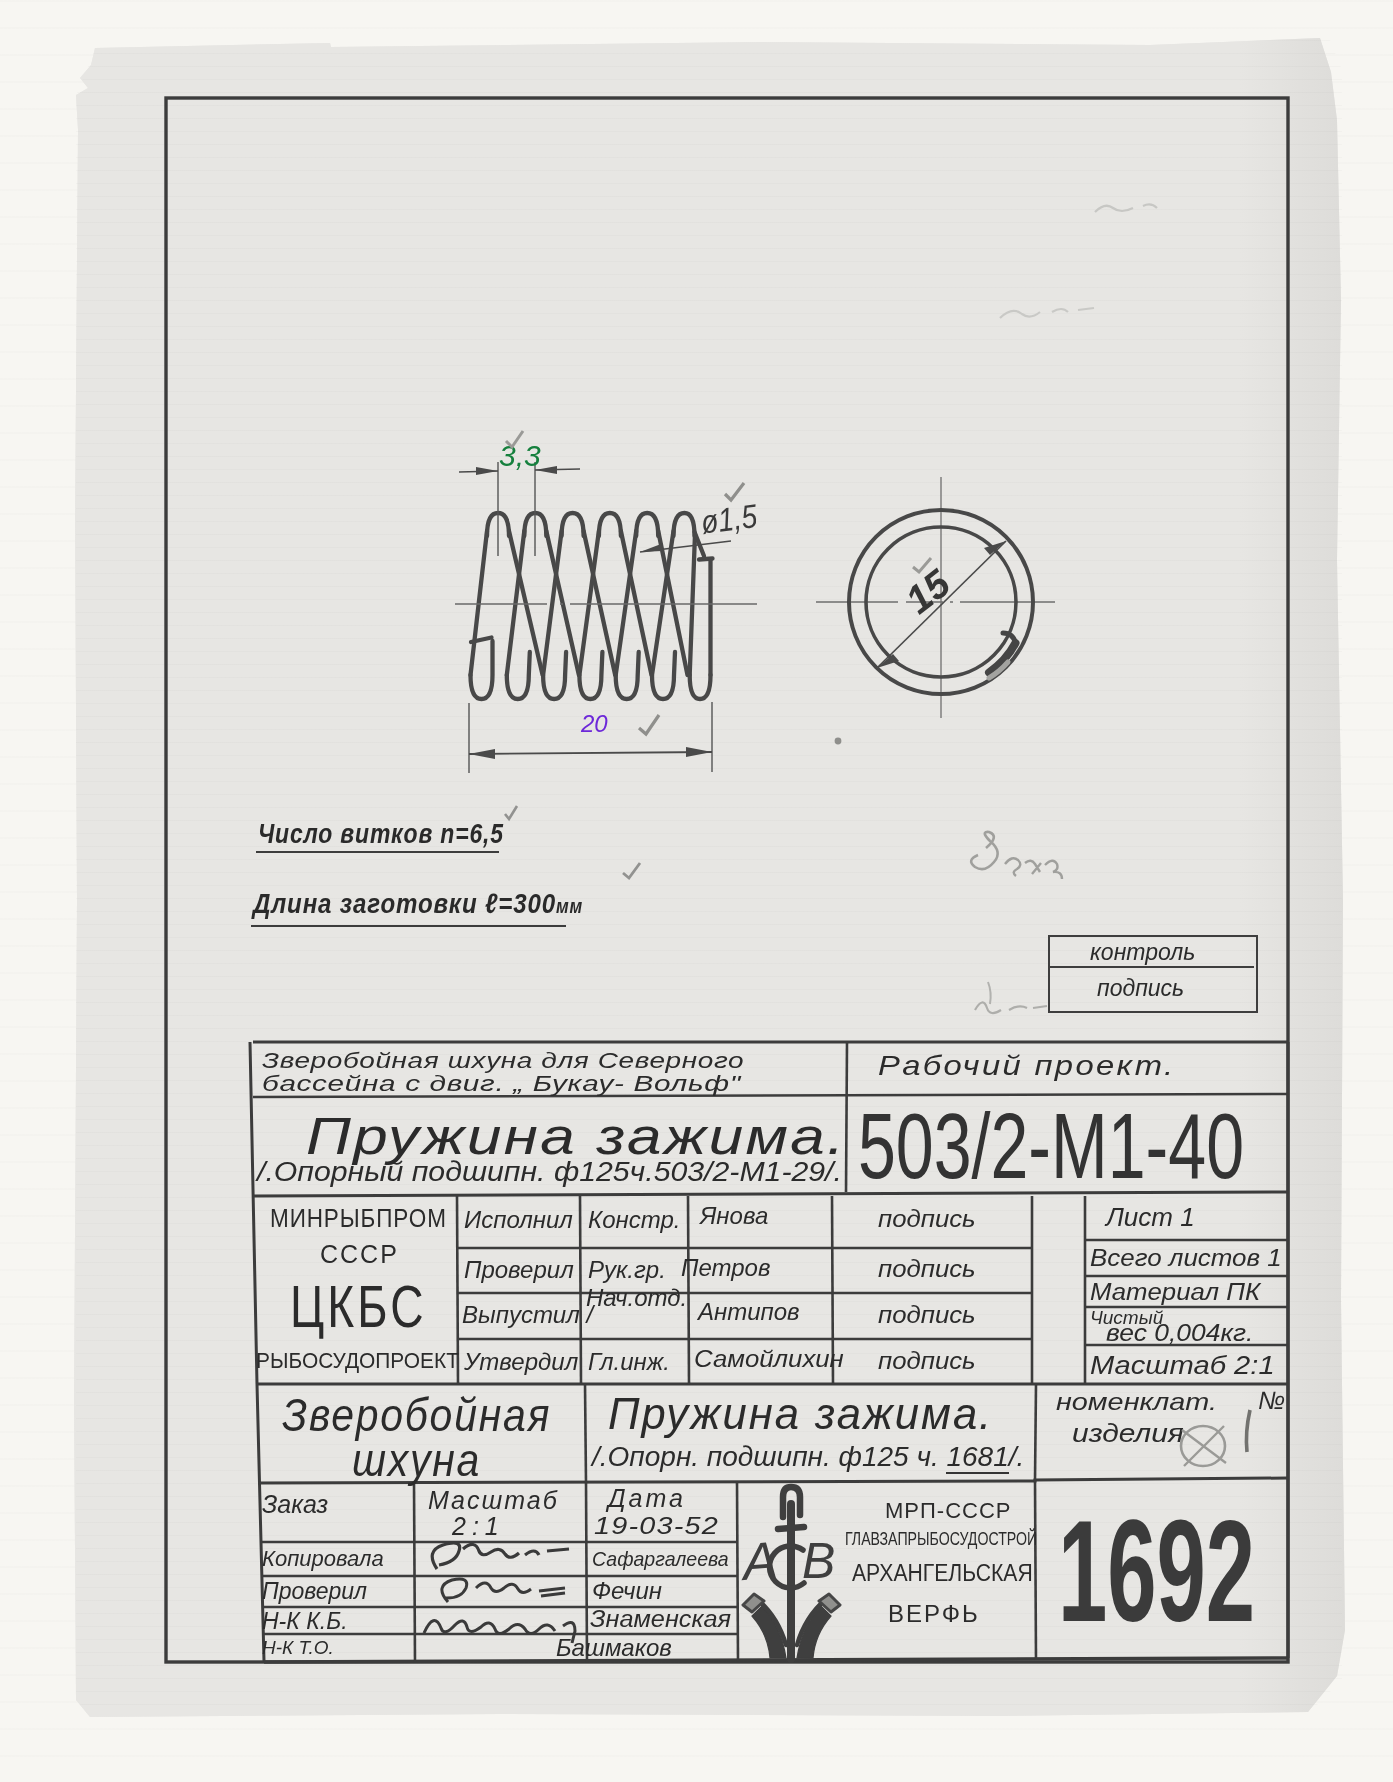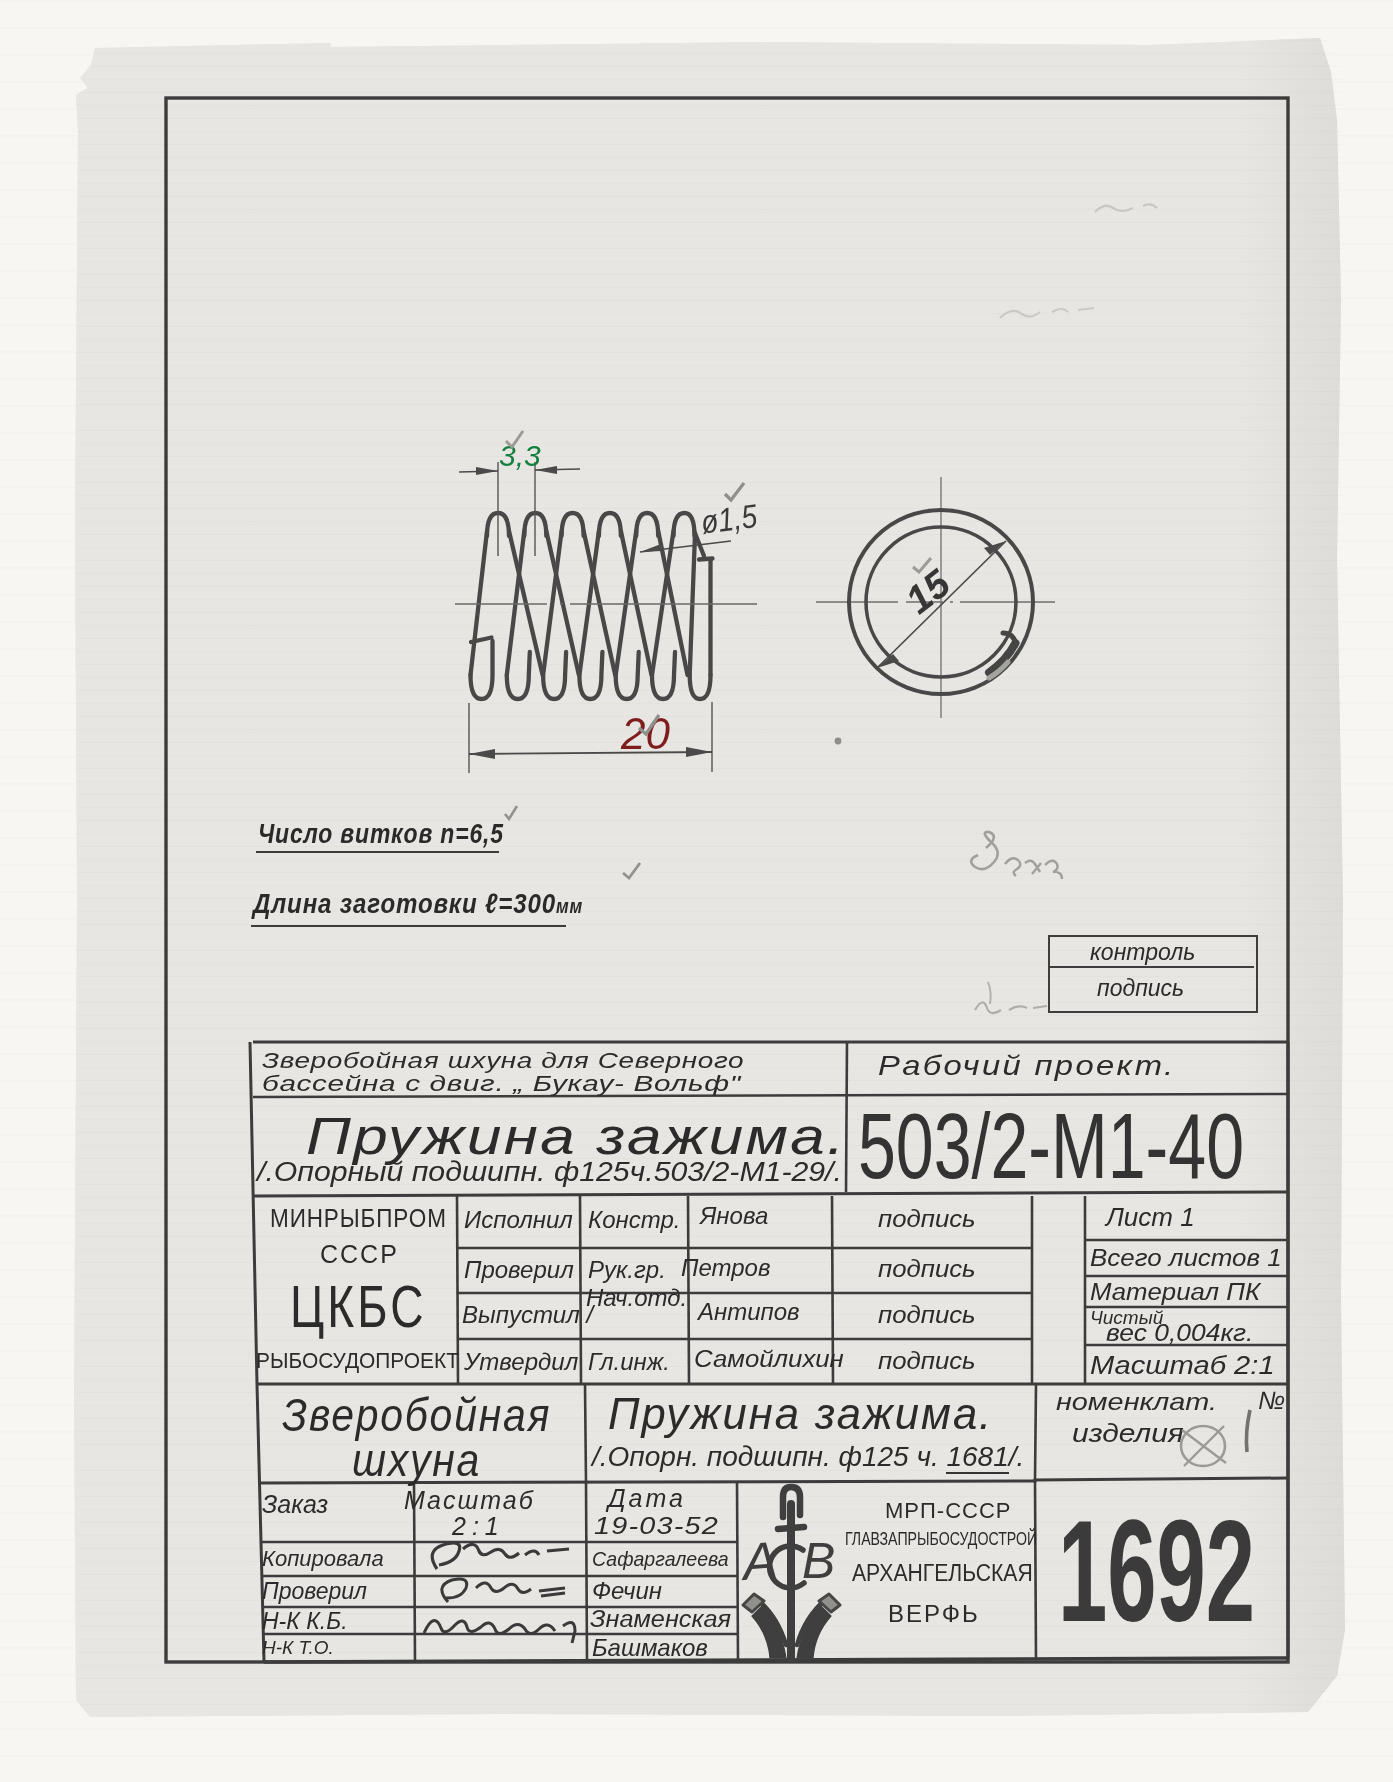--- a/index.html
+++ b/index.html
@@ -103,21 +103,21 @@
 
   <path d="M1015.5,643 A84,84 0 0 1 989,672.5" stroke="#454545" stroke-width="8" fill="none" stroke-linecap="round"></path>
   <path d="M1015.5,643 Q1013,633 1003,633" stroke="#454545" stroke-width="5" fill="none" stroke-linecap="round"></path>
   <path d="M1008,662 A80,80 0 0 1 989,678" stroke="#a3a3a0" stroke-width="5" fill="none" stroke-linecap="round"></path>
 </svg>
 
 <div class="txt" style="left:499px;top:441px;font-size:30px;font-style:italic;color:#15803d;">3,3</div>
 
 <div class="txt" style="left:699px;top:506px;font-size:33px;font-style:italic;color:#3a3a3a;transform:rotate(-7deg) scaleX(0.85);transform-origin:0 0;">ø1,5</div>
 
-<div class="txt" style="left:581px;top:712px;font-size:44px;font-style:italic;color:#7f1d1d;margin-left:40px;">20</div>
+<div class="txt" style="left:581px;top:712px;font-size:24px;font-style:italic;color:#6d28d9;">20</div>
 
 <div class="txt" style="left:906px;top:572px;font-size:39px;font-style:italic;font-weight:bold;color:#363636;transform:rotate(-38deg);transform-origin:50% 50%;">15</div>
 
 <div class="txt" style="left:258px;top:820px;font-size:28px;font-style:italic;font-weight:bold;letter-spacing:1px;transform:scaleX(0.82);transform-origin:0 0;color:#2a2a2a;">Число витков n=6,5</div>
 
 <div class="abs" style="left:256px;top:851px;width:243px;height:2px;background:#3c3c3c;"></div>
 
 <div class="txt" style="left:253px;top:890px;font-size:28px;font-style:italic;font-weight:bold;letter-spacing:1px;transform:scaleX(0.86);transform-origin:0 0;color:#2a2a2a;">Длина заготовки ℓ=300<span style="font-size:20px;">мм</span></div>
 
 <div class="abs" style="left:251px;top:925px;width:315px;height:2px;background:#3c3c3c;"></div>
@@ -284,21 +284,21 @@
 <div class="txt" style="left:592px;top:1443px;font-size:28px;font-style:italic;transform:scaleX(1.0);transform-origin:0 0;">/.Опорн. подшипн. ф125 ч. <span style="border-bottom:2.5px solid #343434;text-align:right;">1681</span>/.</div>
 
 <div class="txt" style="left:1056px;top:1390px;font-size:24px;font-style:italic;transform:scaleX(1.2);transform-origin:0 0;">номенклат.</div>
 
 <div class="txt" style="left:1258px;top:1388px;font-size:25px;font-style:italic;">№</div>
 
 <div class="txt" style="left:1072px;top:1420px;font-size:26px;font-style:italic;transform:scaleX(1.15);transform-origin:0 0;">изделия</div>
 
 <div class="txt" style="left:262px;top:1492px;font-size:25px;font-style:italic;">Заказ</div>
 
-<div class="txt" style="left:404px;top:1488px;font-size:25px;font-style:italic;letter-spacing:2px;text-align:right;">Масштаб</div>
+<div class="txt" style="left:428px;top:1488px;font-size:25px;font-style:italic;letter-spacing:2px;text-align:right;">Масштаб</div>
 
 <div class="txt" style="left:452px;top:1514px;font-size:25px;font-style:italic;letter-spacing:6px;">2:1</div>
 
 <div class="txt" style="left:608px;top:1486px;font-size:25px;font-style:italic;letter-spacing:3px;">Дата</div>
 
 <div class="txt" style="left:594px;top:1514px;font-size:24px;font-style:italic;letter-spacing:1px;transform:scaleX(1.2);transform-origin:0 0;">19-03-52</div>
 
 <div class="txt" style="left:262px;top:1548px;font-size:22px;font-style:italic;text-align:right;">Копировала</div>
 
 <div class="txt" style="left:262px;top:1580px;font-size:23px;font-style:italic;">Проверил</div>
@@ -306,21 +306,21 @@
 <div class="txt" style="left:262px;top:1610px;font-size:23px;font-style:italic;">Н-К К.Б.</div>
 
 <div class="txt" style="left:262px;top:1638px;font-size:19px;font-style:italic;">Н-К Т.О.</div>
 
 <div class="txt" style="left:592px;top:1548px;font-size:21px;font-style:italic;transform:scaleX(0.93);transform-origin:0 0;">Сафаргалеева</div>
 
 <div class="txt" style="left:592px;top:1579px;font-size:24px;font-style:italic;">Фечин</div>
 
 <div class="txt" style="left:590px;top:1608px;font-size:23px;font-style:italic;transform:scaleX(1.1);transform-origin:0 0;">Знаменская</div>
 
-<div class="txt" style="left:592px;top:1636px;font-size:24px;font-style:italic;">Башмаков</div>
+<div class="txt" style="left:556px;top:1636px;font-size:24px;font-style:italic;">Башмаков</div>
 
 <svg class="abs" style="left:0;top:0;filter:blur(0.3px)" width="1393" height="1782" viewBox="0 0 1393 1782">
 
   <path d="M437,1569 q-12,-18 6,-24 q20,-6 16,6 q-3,11 -20,14 m24,-16 q12,-10 16,2 q3,7 12,1 q9,-6 14,2 q5,7 14,-1 m6,2 q10,-8 14,0 m8,-4 l22,-2" stroke="#3a3a3a" stroke-width="3.2" fill="none"></path>
 
   <path d="M448,1602 q-14,-16 4,-22 q18,-4 14,8 q-5,11 -22,10 m32,-10 q10,-10 15,0 q4,7 13,0 q9,-8 14,1 q4,7 13,0 m8,2 l26,-3 m-24,8 l24,-3" stroke="#3a3a3a" stroke-width="3" fill="none"></path>
 
   <path d="M424,1633 q10,-22 17,-5 q3,9 14,-3 q9,-9 12,2 q2,9 14,0 q9,-9 14,2 q3,9 14,0 q9,-9 16,0 q5,9 14,0 q9,-9 16,2 m8,-5 q12,-9 12,5 l-3,12" stroke="#3a3a3a" stroke-width="3" fill="none"></path>
 
   <g stroke="#96969300" fill="none">

